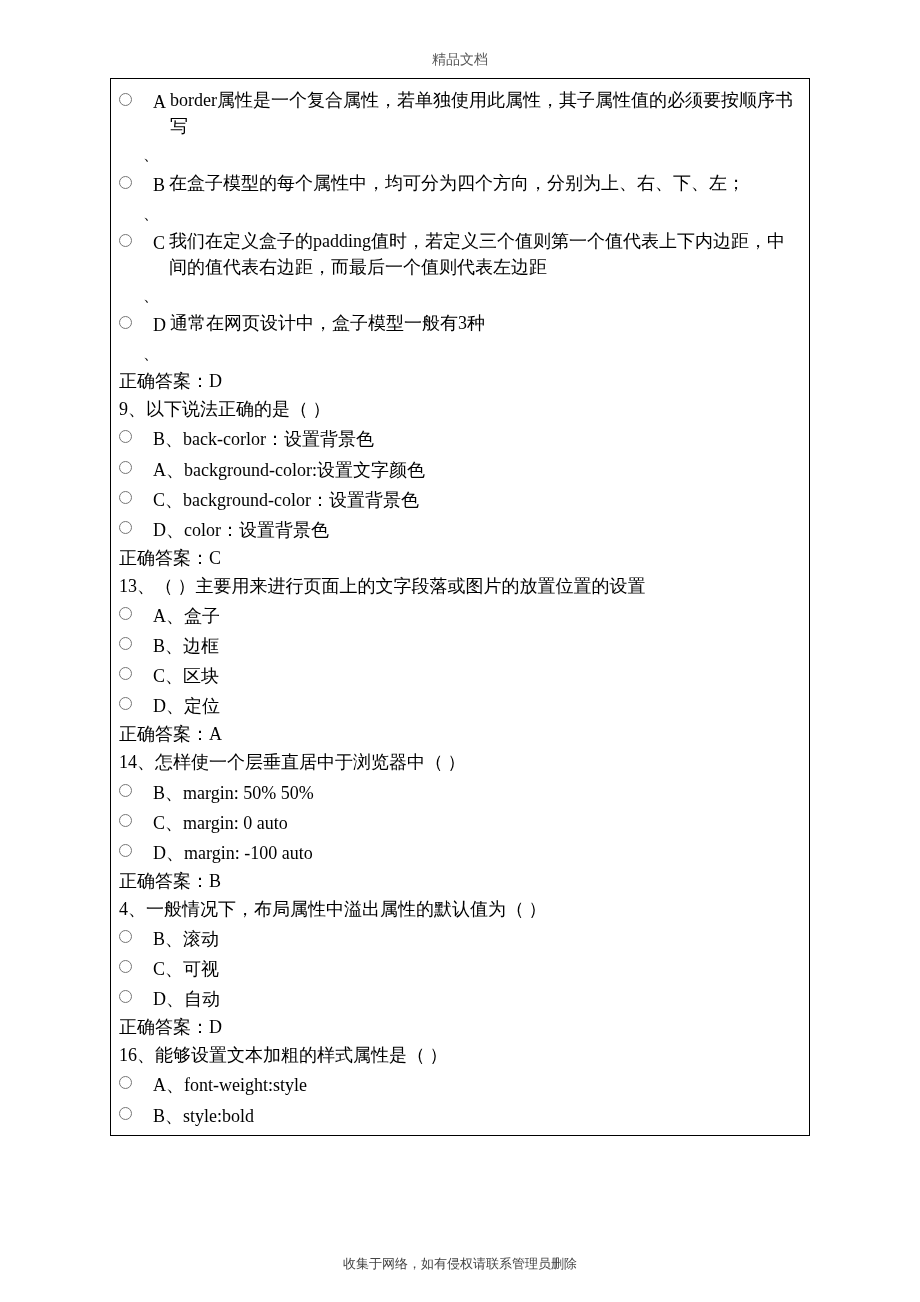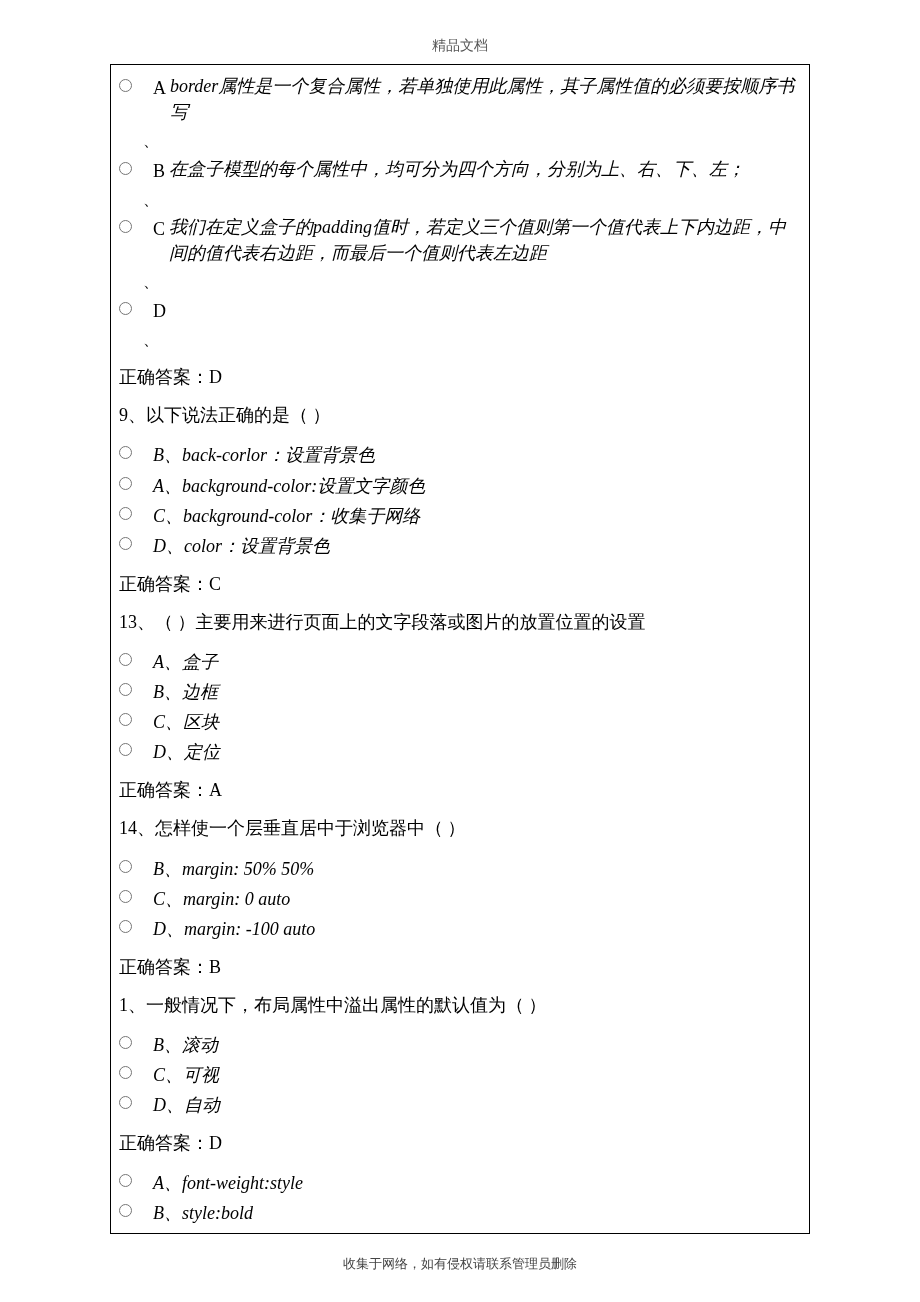--- a/index.html
+++ b/index.html
@@ -8,21 +8,21 @@
     font-family: "SimSun", "宋体", serif;
     background: #fff;
     color: #000;
     font-size: 18px;
     line-height: 1.45;
   }
   .page {
     width: 920px;
     min-height: 1302px;
     box-sizing: border-box;
-    padding: 36px 110px 30px 110px;
+    padding: 50px 110px 30px 110px;
     position: relative;
   }
   .header {
     text-align: center;
     font-size: 14px;
     color: #555;
     margin-bottom: 8px;
   }
   .content-box {
     border: 1px solid #000;
@@ -51,24 +51,23 @@
   .label-col {
     flex-shrink: 0;
     padding-right: 4px;
   }
   .letter-sub {
     display: inline-block;
     vertical-align: -2px;
   }
   .text-col {
     flex: 1;
-    font-style: italic;
   }
   .plain-line {
-    margin: 12px 0;
+    margin: 2px 0;
   }
   .footer {
     position: absolute;
     bottom: 28px;
     left: 0;
     right: 0;
     text-align: center;
     font-size: 13px;
     color: #444;
   }
@@ -111,20 +110,21 @@
     </div>
     <div class="opt-row">
       <div class="radio-col"></div>
       <div class="marker-col"><span class="marker">、</span></div>
     </div>
 
     <div class="opt-row">
       <div class="radio-col"><input type="radio" style=""></div>
       <div class="marker-col"></div>
       <div class="label-col"><span class="letter-sub">D</span></div>
+      <div class="text-col">通常在网页设计中，盒子模型一般有3种</div>
     </div>
     <div class="opt-row">
       <div class="radio-col"></div>
       <div class="marker-col"><span class="marker">、</span></div>
     </div>
 
     <div class="plain-line">正确答案：D</div>
 
     <div class="plain-line">9、以下说法正确的是（ ）</div>
     <div class="opt-row">
@@ -133,21 +133,21 @@
       <div class="text-col"><span class="letter-sub">B、back-corlor：设置背景色</span></div>
     </div>
     <div class="opt-row">
       <div class="radio-col"><input type="radio" style=""></div>
       <div class="marker-col"></div>
       <div class="text-col"><span class="letter-sub">A、background-color:设置文字颜色</span></div>
     </div>
     <div class="opt-row">
       <div class="radio-col"><input type="radio" style=""></div>
       <div class="marker-col"></div>
-      <div class="text-col"><span class="letter-sub">C、background-color：收集于网络</span></div>
+      <div class="text-col"><span class="letter-sub">C、background-color：设置背景色</span></div>
     </div>
     <div class="opt-row">
       <div class="radio-col"><input type="radio" style=""></div>
       <div class="marker-col"></div>
       <div class="text-col"><span class="letter-sub">D、color：设置背景色</span></div>
     </div>
     <div class="plain-line">正确答案：C</div>
 
     <div class="plain-line">13、（ ）主要用来进行页面上的文字段落或图片的放置位置的设置</div>
     <div class="opt-row">
@@ -183,38 +183,39 @@
       <div class="marker-col"></div>
       <div class="text-col"><span class="letter-sub">C、margin: 0 auto</span></div>
     </div>
     <div class="opt-row">
       <div class="radio-col"><input type="radio" style=""></div>
       <div class="marker-col"></div>
       <div class="text-col"><span class="letter-sub">D、margin: -100 auto</span></div>
     </div>
     <div class="plain-line">正确答案：B</div>
 
-    <div class="plain-line">1、一般情况下，布局属性中溢出属性的默认值为（ ）</div>
+    <div class="plain-line">4、一般情况下，布局属性中溢出属性的默认值为（ ）</div>
     <div class="opt-row">
       <div class="radio-col"><input type="radio" style=""></div>
       <div class="marker-col"></div>
       <div class="text-col"><span class="letter-sub">B、滚动</span></div>
     </div>
     <div class="opt-row">
       <div class="radio-col"><input type="radio" style=""></div>
       <div class="marker-col"></div>
       <div class="text-col"><span class="letter-sub">C、可视</span></div>
     </div>
     <div class="opt-row">
       <div class="radio-col"><input type="radio" style=""></div>
       <div class="marker-col"></div>
       <div class="text-col"><span class="letter-sub">D、自动</span></div>
     </div>
     <div class="plain-line">正确答案：D</div>
 
+    <div class="plain-line">16、能够设置文本加粗的样式属性是（ ）</div>
     <div class="opt-row">
       <div class="radio-col"><input type="radio" style=""></div>
       <div class="marker-col"></div>
       <div class="text-col"><span class="letter-sub">A、font-weight:style</span></div>
     </div>
     <div class="opt-row">
       <div class="radio-col"><input type="radio" style=""></div>
       <div class="marker-col"></div>
       <div class="text-col"><span class="letter-sub">B、style:bold</span></div>
     </div>

